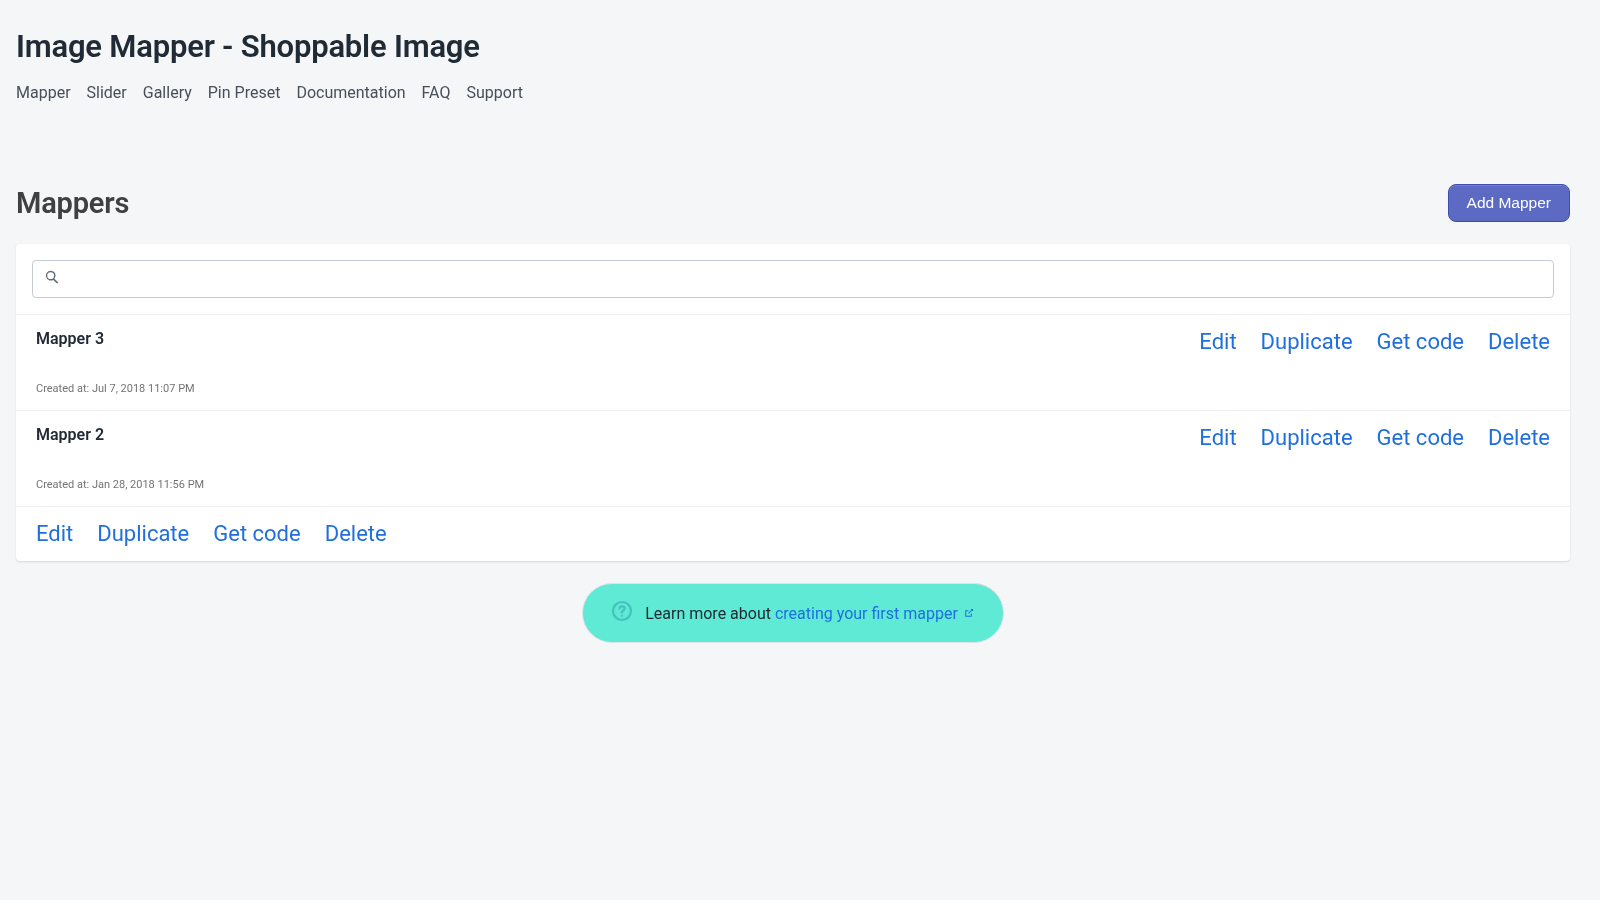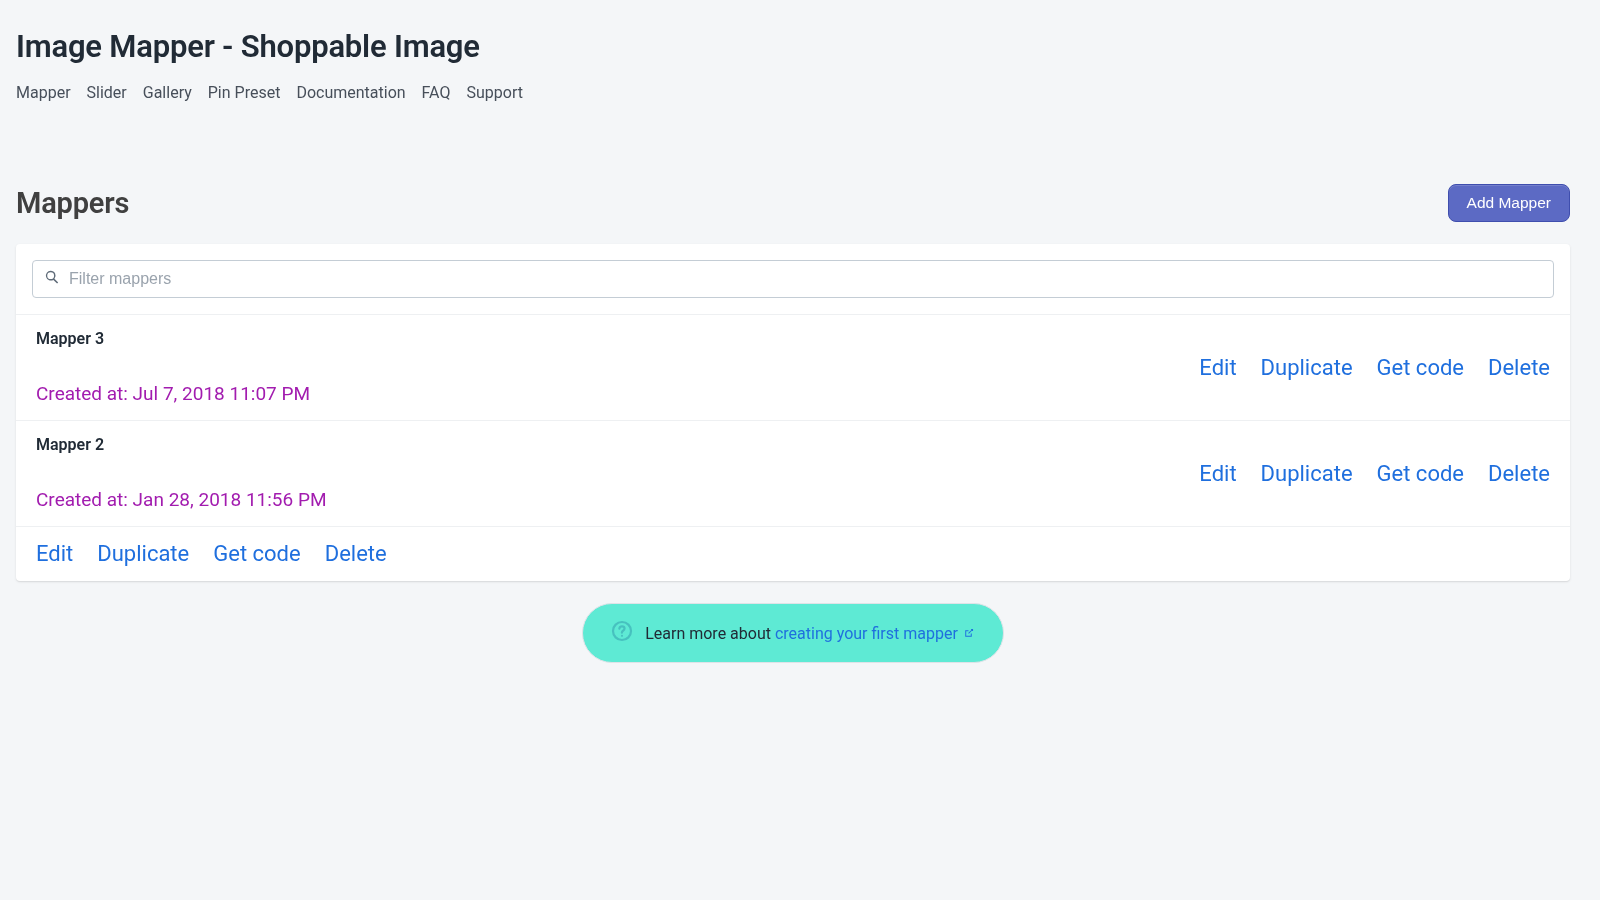--- a/index.html
+++ b/index.html
@@ -80,35 +80,34 @@
     font-size: 16px;
     color: #212b36;
     width: 100%;
     margin-left: 8px;
     background: transparent;
   }
   .filter-input::placeholder { color: #9aa3ad; }
   .row {
     display: flex;
     justify-content: space-between;
-    align-items: center;
     padding: 14px 20px 15px 20px;
     border-top: 1px solid #eef0f2;
   }
   .row:first-of-type { border-top: none; }
   .row-left { }
   .row-title {
     font-size: 16px;
     font-weight: 600;
     color: #212b36;
     margin-bottom: 3px;
   }
   .row-sub {
-    font-size: 19px;
-    color: #a21caf;
+    font-size: 11px;
+    color: #737373;
     margin-top: 34px;
   }
   .row-actions {
     display: flex;
     gap: 24px;
   }
   .row-actions a {
     color: #1f6fde;
     font-size: 22px;
     text-decoration: none;
@@ -153,21 +152,20 @@
   </div>
 
   <div class="card">
     <div class="filter-wrap">
       <div class="filter-field">
         <span>
           <svg width="18" height="18" viewBox="0 0 20 20" fill="#5f6b78">
               <path d="M8.5 3a5.5 5.5 0 014.23 9.02l4.12 4.13-1.2 1.2-4.13-4.12A5.5 5.5 0 118.5 3zm0 1.7a3.8 3.8 0 100 7.6 3.8 3.8 0 000-7.6z"></path>
             </svg>
         </span>
-        <input class="filter-input" type="text" placeholder="Filter mappers" style="">
       </div>
     </div>
 
     <div class="rows">
 
       <div class="row">
         <div class="row-left">
           <div class="row-title">Mapper 3</div>
           <div class="row-sub">Created at: Jul 7, 2018 11:07 PM</div>
         </div>

